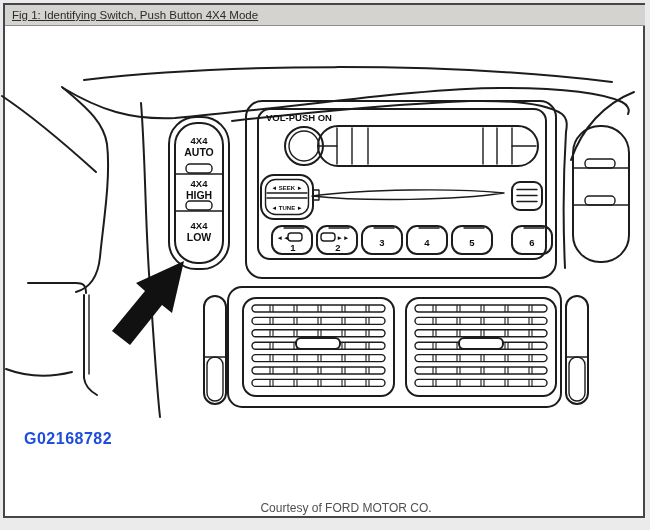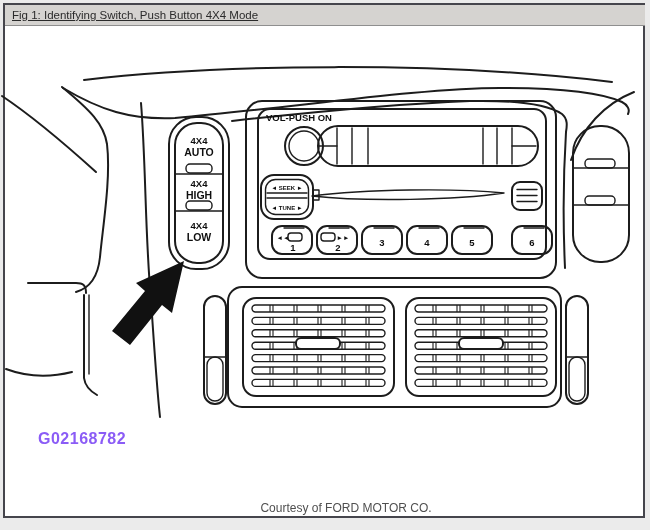--- a/index.html
+++ b/index.html
@@ -13,22 +13,22 @@
     position:absolute;left:3px;top:3px;width:642px;height:515px;
     background:#ffffff;border:2px solid #45454c;box-sizing:border-box;
   }
   .titlebar{
     position:absolute;left:5px;top:5px;width:640px;height:21px;
     background:#d5d3d0;border-bottom:1px solid #8f8f8f;box-sizing:border-box;
     font-size:11.5px;color:#2b2b2b;line-height:20px;padding-left:7px;text-decoration:underline;
   }
   .canvas-svg{position:absolute;left:0;top:0;width:650px;height:530px;}
   .gcode{
-    position:absolute;left:38px;top:430px;
-    font-size:16px;font-weight:bold;letter-spacing:.5px;color:#8b5cf6;
+    position:absolute;left:24px;top:430px;
+    font-size:16px;font-weight:bold;letter-spacing:.5px;color:#1d4ed8;
   }
   .courtesy{
     position:absolute;left:0;top:501px;width:650px;text-align:center;
     font-size:12px;color:#4f4f4f;padding-left:21px;
   }
   .ln{stroke:#1c1c1c;fill:none;stroke-width:2;stroke-linecap:round;stroke-linejoin:round;}
   .thin{stroke-width:1.4;}
   .tick{stroke:#1c1c1c;stroke-width:1.1;fill:none;}
   .solid{fill:#111111;stroke:none;}
   .fillw{fill:#ffffff;}

